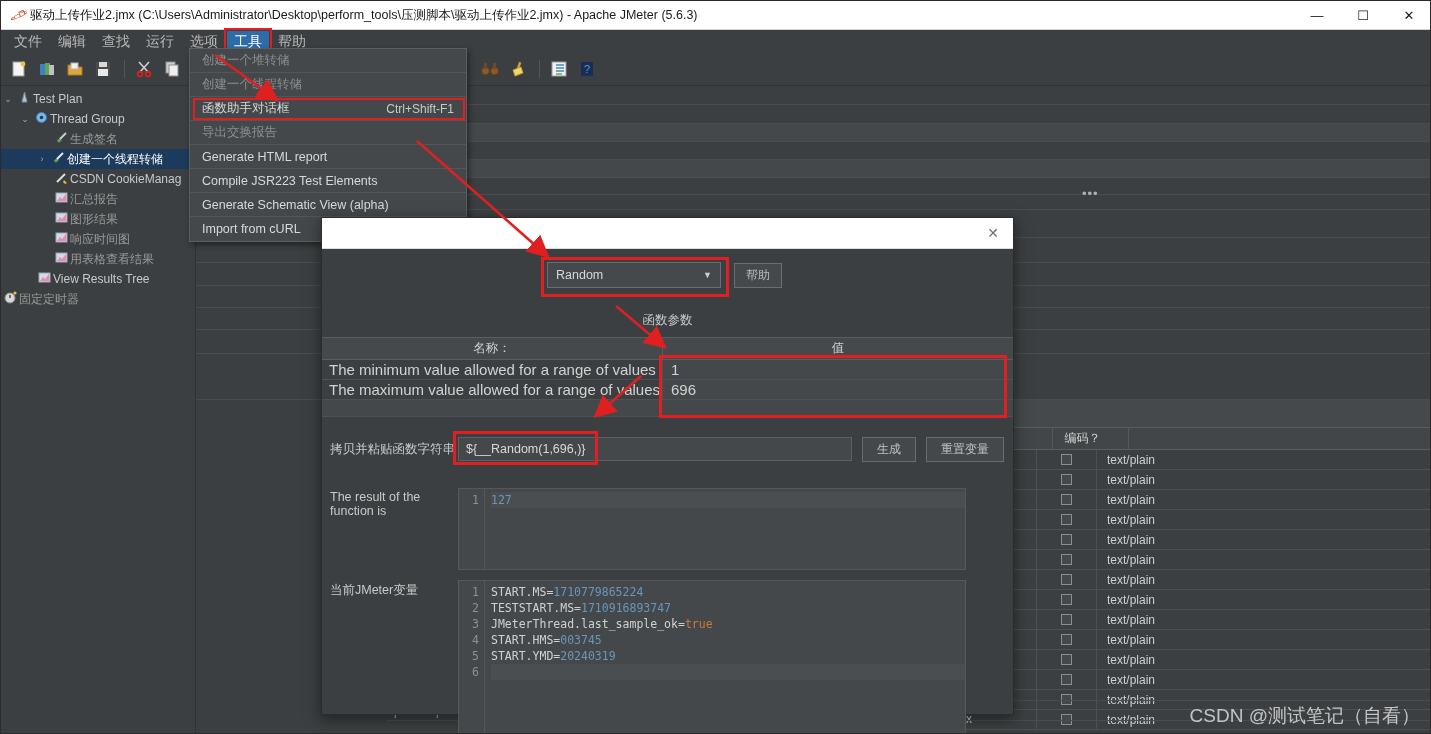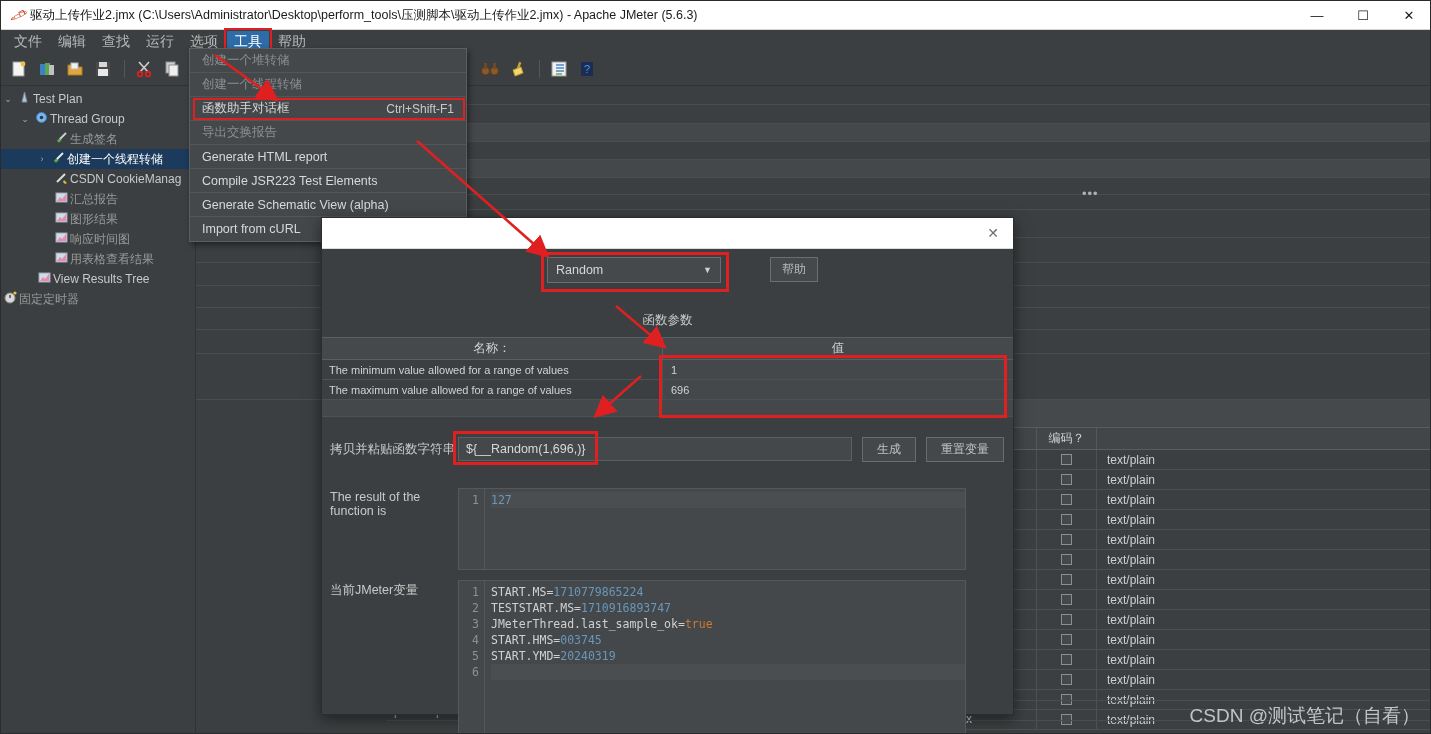--- a/index.html
+++ b/index.html
@@ -132,21 +132,21 @@
   }
   .rt-banner {
     height: 28px; background: #46494b;
     border-bottom: 1px solid #5a5d5f;
     display: flex; align-items: center; padding-left: 17px;
     font-size: 12px; color: #c6c6c6;
   }
   .rt-head {
     display: flex; height: 22px; background: #434648;
     border-bottom: 1px solid #5a5d5f;
-    font-size: 12px; color: #cfcfcf;
+    font-size: 12px; color: #cfcfcf; gap: 16px;
   }
   .rt-head .c1 { width: 230px; padding-left: 6px; display:flex; align-items:center;}
   .rt-head .c2 { width: 60px; display: flex; align-items: center; justify-content: center; border-left:1px solid #55585a;}
   .rt-head .c3 { flex: 1; border-left:1px solid #55585a;}
   .rt-row {
     display: flex; height: 20px;
     border-bottom: 1px solid #4d5052;
     font-size: 12px; color: #cfcfcf;
   }
   .rt-row .c1 { width: 230px; padding-left: 6px; display:flex;align-items:center;}
@@ -194,22 +194,22 @@
     border-bottom: 1px solid #dcdcdc;
   }
   .dlg-close {
     margin-left: auto; width: 40px; height: 31px;
     display: flex; align-items: center; justify-content: center;
     font-size: 14px; color: #707070;
   }
   .dlg-body { padding: 0; position: relative; height: 466px; }
 
   .row-select {
-    height: 44px; display: flex; 
-    padding-left: 225px; padding-top: 8px; gap: 36px;
+    height: 44px; display: flex; align-items: center;
+    padding-left: 225px; padding-top: 8px;
   }
   .fsel {
     width: 174px; height: 26px;
     background: #46494b; border: 1px solid #6b6e70;
     display: flex; align-items: center; padding: 0 8px;
     font-size: 12.5px; color: #d6d6d6;
     position: relative;
   }
   .fsel .arrow { margin-left: auto; font-size: 9px; color: #cfcfcf; }
   .sel-hl {
@@ -230,21 +230,21 @@
   }
   .ptable { margin-top: 8px; }
   .pt-head {
     display: flex; height: 23px;
     background: #46494b; border-top: 1px solid #5b5e60; border-bottom: 1px solid #5b5e60;
     font-size: 12.5px; color: #d2d2d2;
   }
   .pt-head .pn { width: 340px; display: flex; align-items: center; justify-content: center; }
   .pt-head .pv { flex: 1; display: flex; align-items: center; justify-content: center; border-left: 1px solid #5b5e60; }
   .pt-row {
-    display: flex; height: 20px; font-size: 11px; color: #d2d2d2;
+    display: flex; height: 20px; font-size: 15px; color: #d2d2d2;
     border-bottom: 1px solid #4e5153;
   }
   .pt-row .pn { width: 340px; padding-left: 7px; display: flex; align-items: center; }
   .pt-row .pv { flex: 1; padding-left: 8px; display: flex; align-items: center; border-left: 1px solid #4e5153; background:#45484a;}
   .pt-empty { height: 17px; background: #45484a; border-bottom: 1px solid #4e5153;}
   .val-hl {
     position: absolute; left: 337px; top: 106px;
     width: 348px; height: 63px;
     border: 3px solid #e02020; pointer-events: none; z-index: 5;
   }

